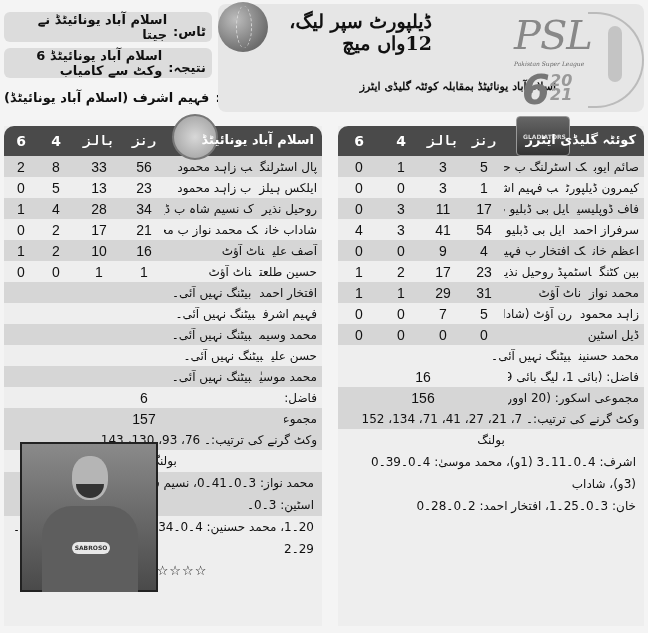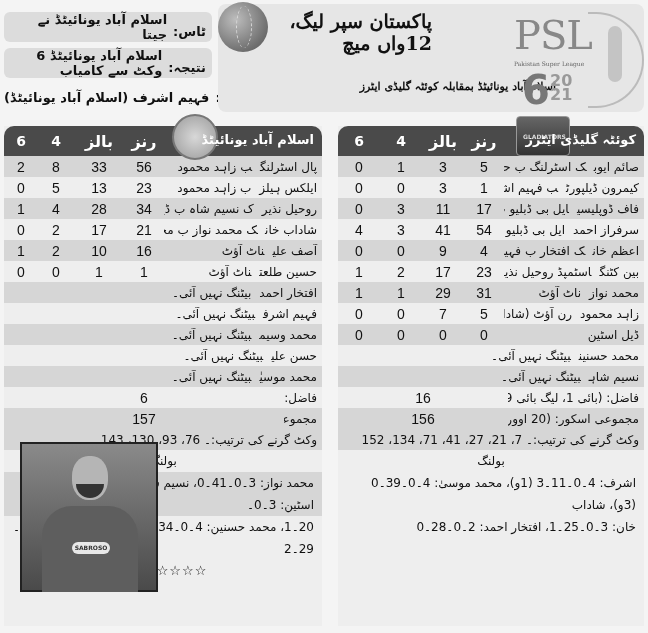--- a/index.html
+++ b/index.html
@@ -40,21 +40,21 @@
   }
   .title1 {
     position: absolute; left: 272px; top: 10px; width: 160px; height: 32px;
     font-size: 19px; font-weight: bold; direction: rtl; text-align: right;
   }
   .title2 {
     position: absolute; left: 340px; top: 80px; width: 216px; height: 28px;
     font-size: 11px; font-weight: bold; direction: rtl; text-align: right;
   }
   .psl-logo {
-    position: absolute; left: 506px; top: 12px; width: 138px; height: 96px;
+    position: absolute; left: 506px; top: 12px; width: 138px; height: 96px; font-style: italic;
   }
   .psl-text {
     position: absolute; left: 8px; top: 0; font-family: "DejaVu Serif", serif;
     font-size: 40px; color: #888; letter-spacing: -1px;
   }
   .psl-sub {
     position: absolute; left: 8px; top: 48px; font-size: 6px; color: #666;
     font-family: "DejaVu Serif", serif;
   }
   .psl-six {
@@ -79,21 +79,21 @@
     background: #eeeeee;
   }
   .panel.left { left: 4px; }
   .panel.right { left: 338px; width: 306px; }
   .thead {
     height: 30px; background: #4a4a4a; color: #fff; border-radius: 10px 10px 0 0;
     display: flex; align-items: center; font-weight: bold; font-size: 14px; position: relative;
   }
   .thead .n { text-align: center; }
   .thead .team { position: absolute; right: 8px; top: 6px; font-size: 13px; direction: rtl; }
-  .thead .hdr-u { font-size: 16px; }
+  .thead .hdr-u { font-size: 13px; font-family: Liberation Mono, monospace; }
   .emblem {
     position: absolute; width: 46px; height: 46px; border-radius: 50%;
     background: radial-gradient(circle, #d8d8d8, #9a9a9a); top: -12px;
     border: 2px solid #777;
   }
   .emblem.q { border-radius: 4px; width: 54px; height: 40px; top: -10px;
     background: linear-gradient(#666, #333); border: 1px solid #999; }
   .emblem.q::after { content: "GLADIATORS"; color: #ddd; font-size: 6px; position: absolute; left: 6px; top: 16px; }
 
   .row {
@@ -135,21 +135,21 @@
   <span class="lbl">نتیجہ:</span>
   <span>اسلام آباد یونائیٹڈ 6 وکٹ سے کامیاب</span>
 </div>
 <div class="motm">
   <span>مین آف دی میچ:</span>
   <span>فہیم اشرف (اسلام آباد یونائیٹڈ)</span>
 </div>
 
 <div class="banner"></div>
 <div class="ball"></div>
-<div class="title1 ur">پاکستان سپر لیگ، 12واں میچ</div>
+<div class="title1 ur">ڈیلپورٹ سپر لیگ، 12واں میچ</div>
 <div class="title2 ur">اسلام آباد یونائیٹڈ بمقابلہ کوئٹہ گلیڈی ایٹرز</div>
 <div class="psl-logo">
   <div class="psl-arc"></div>
   <div class="psl-player"></div>
   <div class="psl-text">PSL</div>
   <div class="psl-sub">Pakistan Super League</div>
   <div class="psl-six">6</div>
   <div class="psl-year">
     <div>20</div>
     <div>21</div>
@@ -322,24 +322,20 @@
         <span class="num c6">0</span>
         <span class="num c4">0</span>
         <span class="num cb">0</span>
         <span class="num cr">0</span>
         <span class="name"><span>ڈیل اسٹین</span><span class="dis"></span></span>
       </div>
       <div class="row">
         <span style="width:0px"></span>
         <span class="name"><span>محمد حسنین</span><span class="dis">بیٹنگ نہیں آئی۔</span></span>
       </div>
-      <div class="row shade">
-        <span style="width:0px"></span>
-        <span class="name"><span>نسیم شاہ</span><span class="dis">بیٹنگ نہیں آئی۔</span></span>
-      </div>
       <div class="row">
         <span class="num" style="width:170px">16</span>
         <span class="name">فاضل: (بائی 1، لیگ بائی 9، وائیڈ 6)</span>
       </div>
       <div class="row shade">
         <span class="num" style="width:170px">156</span>
         <span class="name">مجموعی اسکور: (20 اوورز میں 7 وکٹ پر)</span>
       </div>
       <div class="row shade">
         <span class="name">وکٹ گرنے کی ترتیب:۔ 7، 21، 27، 41، 71، 134، 152</span>

